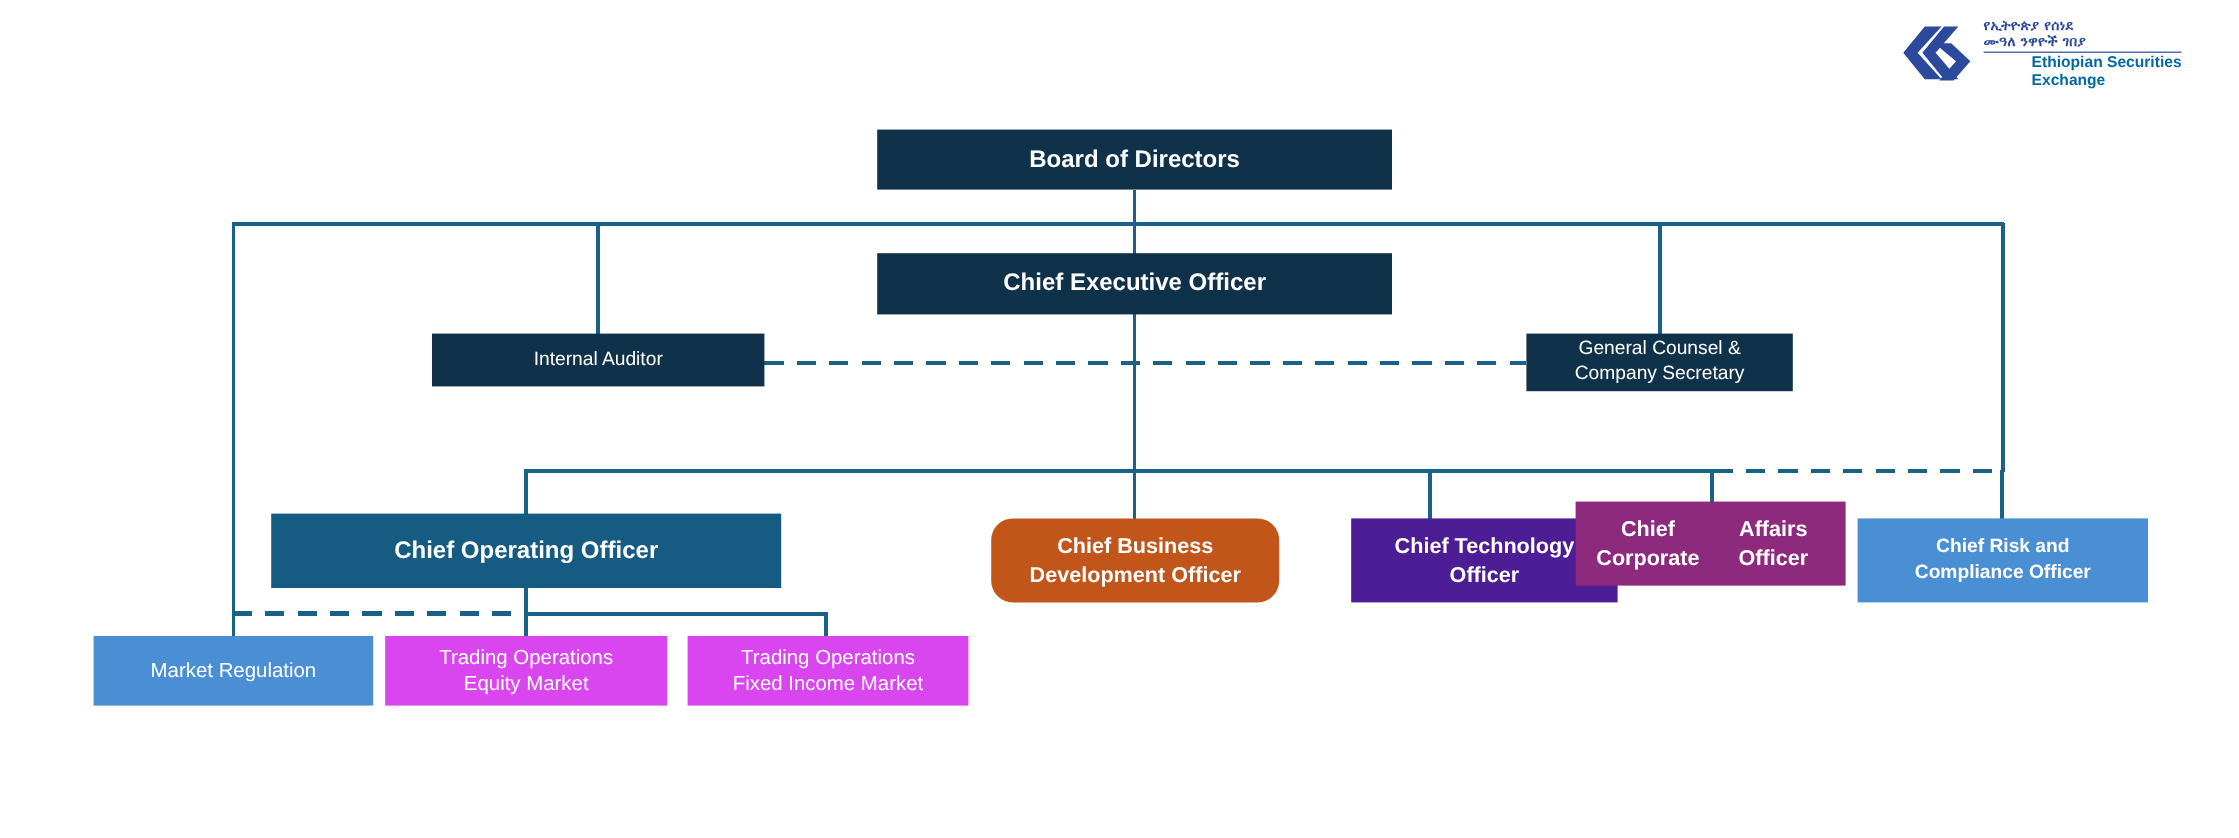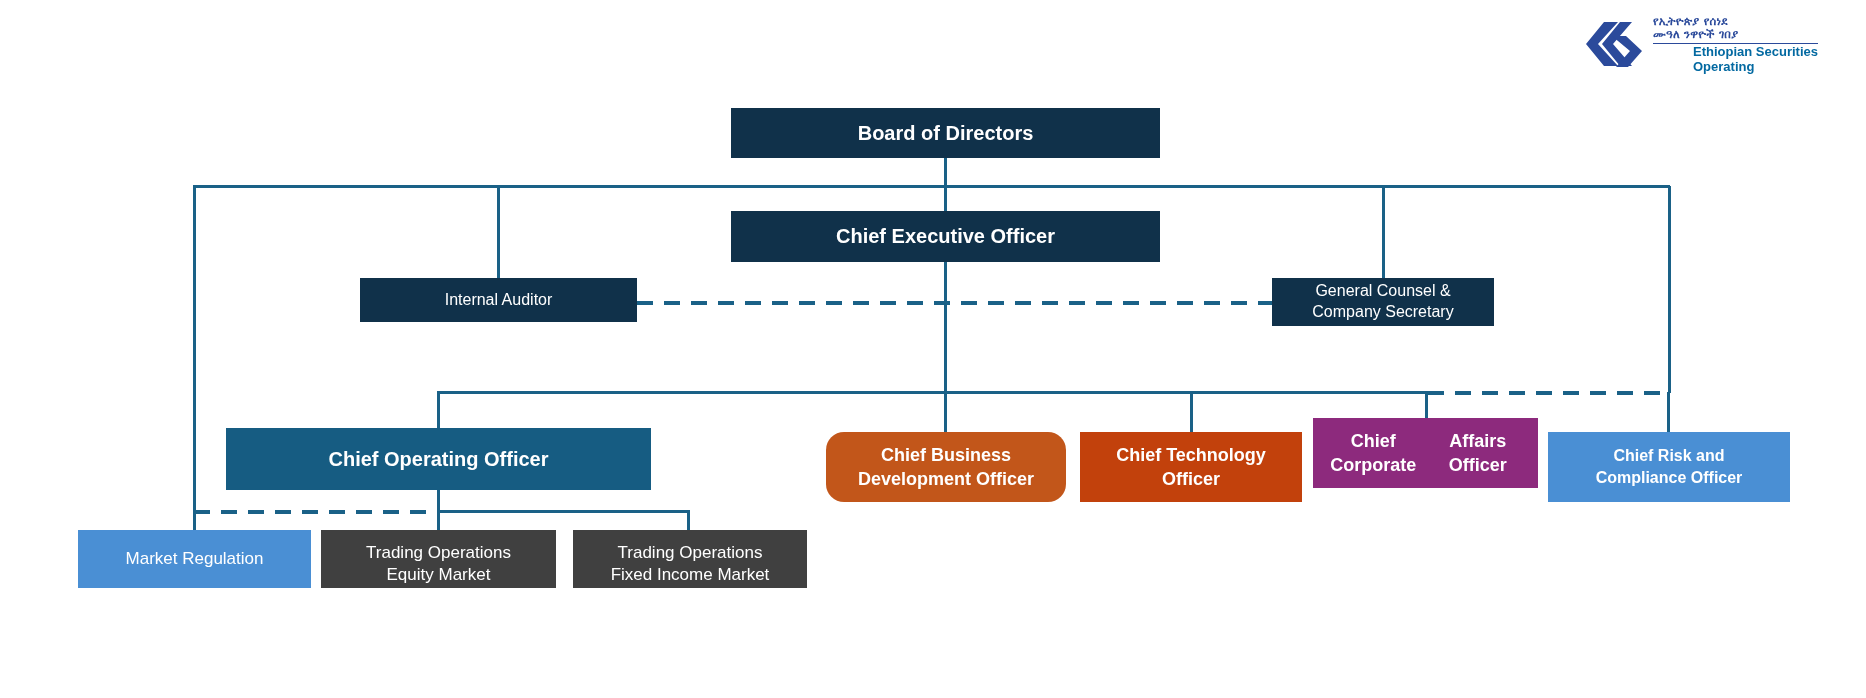--- a/index.html
+++ b/index.html
@@ -79,24 +79,24 @@
     color: #ffffff;
     padding: 2px 8px;
   }
   .node-label { display: block; width: 100%; }
 
   .t-bold   { font-weight: 700; }
   .t-normal { font-weight: 400; }
 
   .navy   { background: #10314a; }
   .steel  { background: #165c82; align-items: center; }
-  .steel2 { background: #404040; justify-content: flex-end; }
+  .steel2 { background: #d946ef; }
   .skyblue{ background: #4a8fd4; }
   .orange { background: #c2561a; border-radius: 18px; }
-  .green  { background: #c2410c; }
+  .green  { background: #4c1d95; margin-left: 46px; }
   .purple { background: #8d2a7d; }
 </style>
 </head>
 <body>
 
 <div id="chart-root">
 
   <svg id="connectors" viewBox="0 0 1866 698" width="1866" height="698" xmlns="http://www.w3.org/2000/svg">
     <g stroke="#1a6187" stroke-width="3" fill="none" shape-rendering="crispEdges">
 
@@ -145,21 +145,21 @@
           <polygon points="34,2 46,2 27,24 46,46 34,46 16,24"></polygon>
           <polygon points="26,16 40,16 56,31 42,47 30,47 44,31"></polygon>
         </g>
       </svg>
     </div>
     <div class="logo-text">
       <span class="logo-amh">የኢትዮጵያ የሰነደ</span>
       <span class="logo-amh">ሙዓለ ንዋዮች ገበያ</span>
       <span class="logo-rule"></span>
       <span class="logo-eng">Ethiopian Securities</span>
-      <span class="logo-eng">Operating</span>
+      <span class="logo-eng">Exchange</span>
     </div>
   </div>
 
   <div class="node navy t-bold" style="left:731px; top:108px; width:429px; height:50px; font-size:20px;">
     <span class="node-label">Board of Directors</span>
   </div>
 
   <div class="node navy t-bold" style="left:731px; top:211px; width:429px; height:51px; font-size:20px;">
     <span class="node-label">Chief Executive Officer</span>
   </div>

